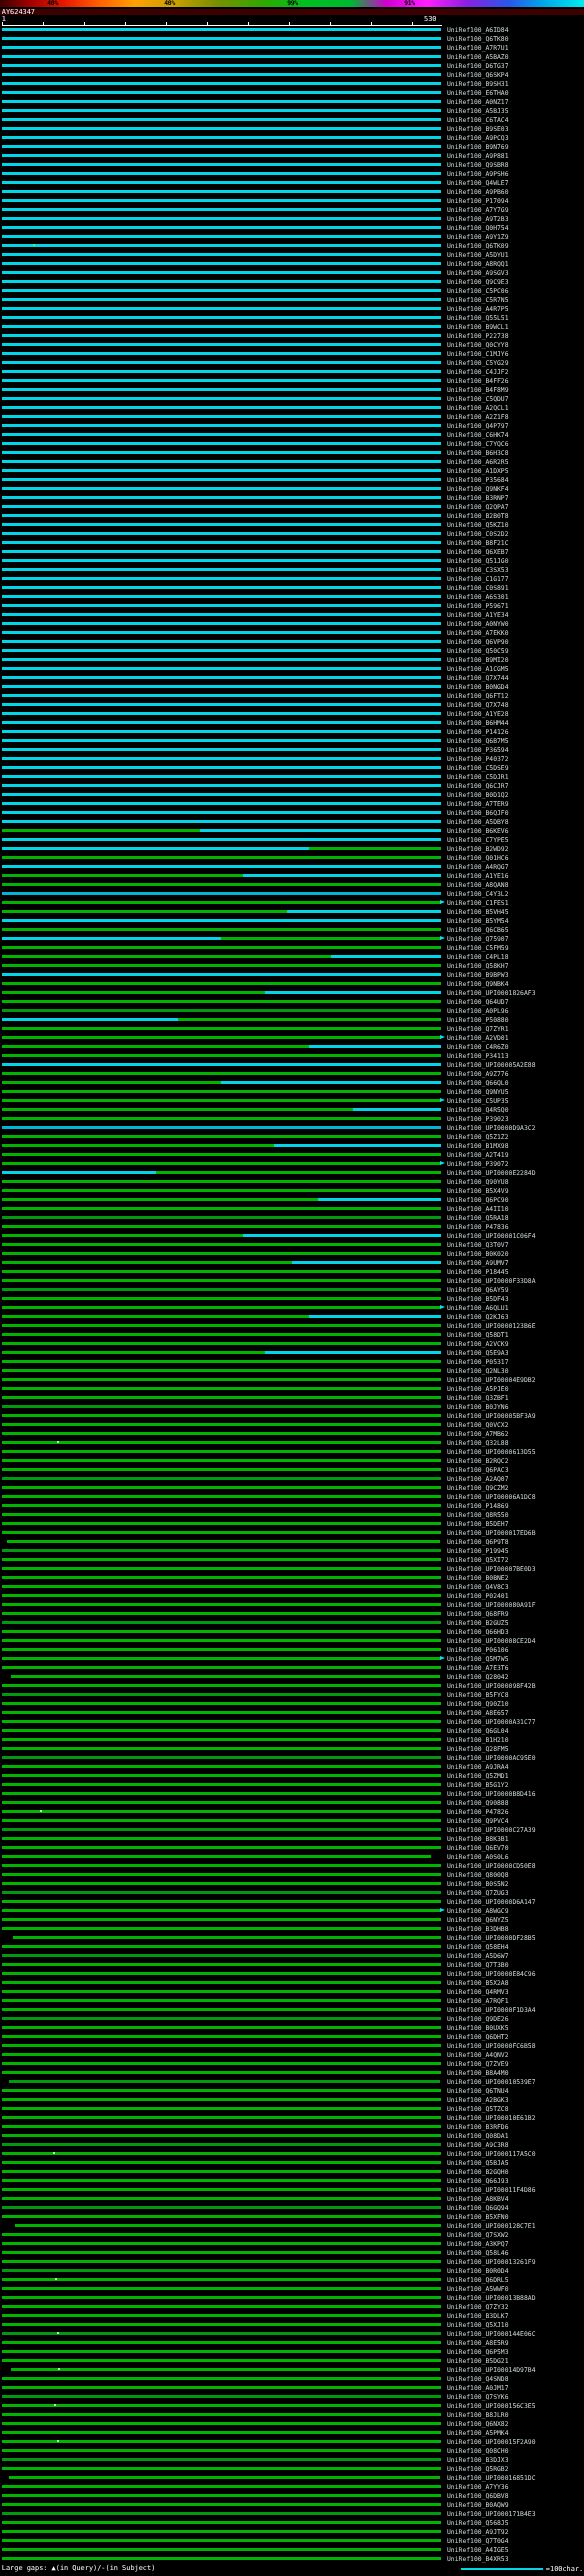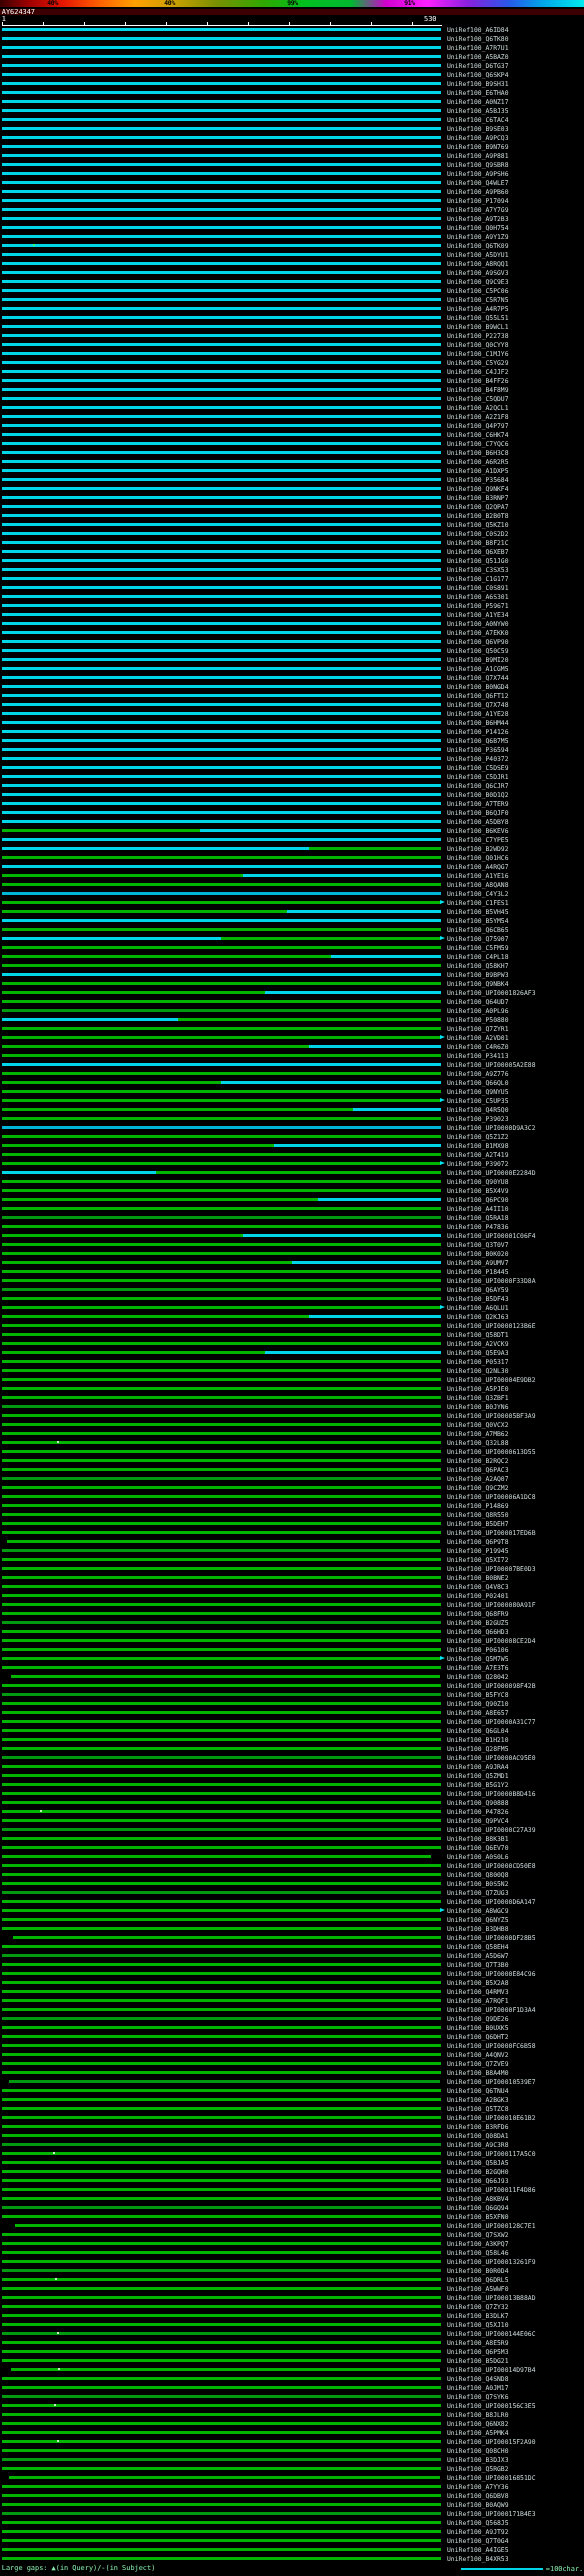--- a/index.html
+++ b/index.html
@@ -24,21 +24,21 @@
   .rows{position:absolute;left:0;top:25.6px;width:585px;}
   .row{position:relative;height:9px;}
   .bar{position:absolute;top:2.7px;height:2.7px;}
   .hit-label{position:absolute;left:447px;top:0;width:137px;font-size:6.4px;line-height:9px;
              color:#c9d6d6;white-space:nowrap;overflow:hidden;}
   .arrow{display:none;position:absolute;top:1.4px;width:0;height:0;
          border-top:2.7px solid transparent;border-bottom:2.7px solid transparent;
          border-left:5.5px solid #00e4f4;}
   .mark{position:absolute;top:2.3px;width:1.8px;height:1.8px;border-radius:50%;background:#fff;z-index:3;}
   
-  .footer{position:absolute;left:0;bottom:2.7px;width:585px;height:10px;color:#86efac;}
+  .footer{position:absolute;left:0;bottom:2.7px;width:585px;height:10px;color:#ffffff;}
   .gaps-note{position:absolute;left:1.8px;top:0;font-size:6.9px;line-height:10px;}
   .scale-note-group{position:absolute;right:1.8px;top:0;height:10px;line-height:10px;}
   .sample-line{display:inline-block;width:82px;height:1.8px;background:#00d6e8;
                vertical-align:middle;margin-right:2.7px;}
   .scale-note{font-size:6.9px;vertical-align:middle;}
 </style>
 </head>
 <body>
 
 <div class="screen">

